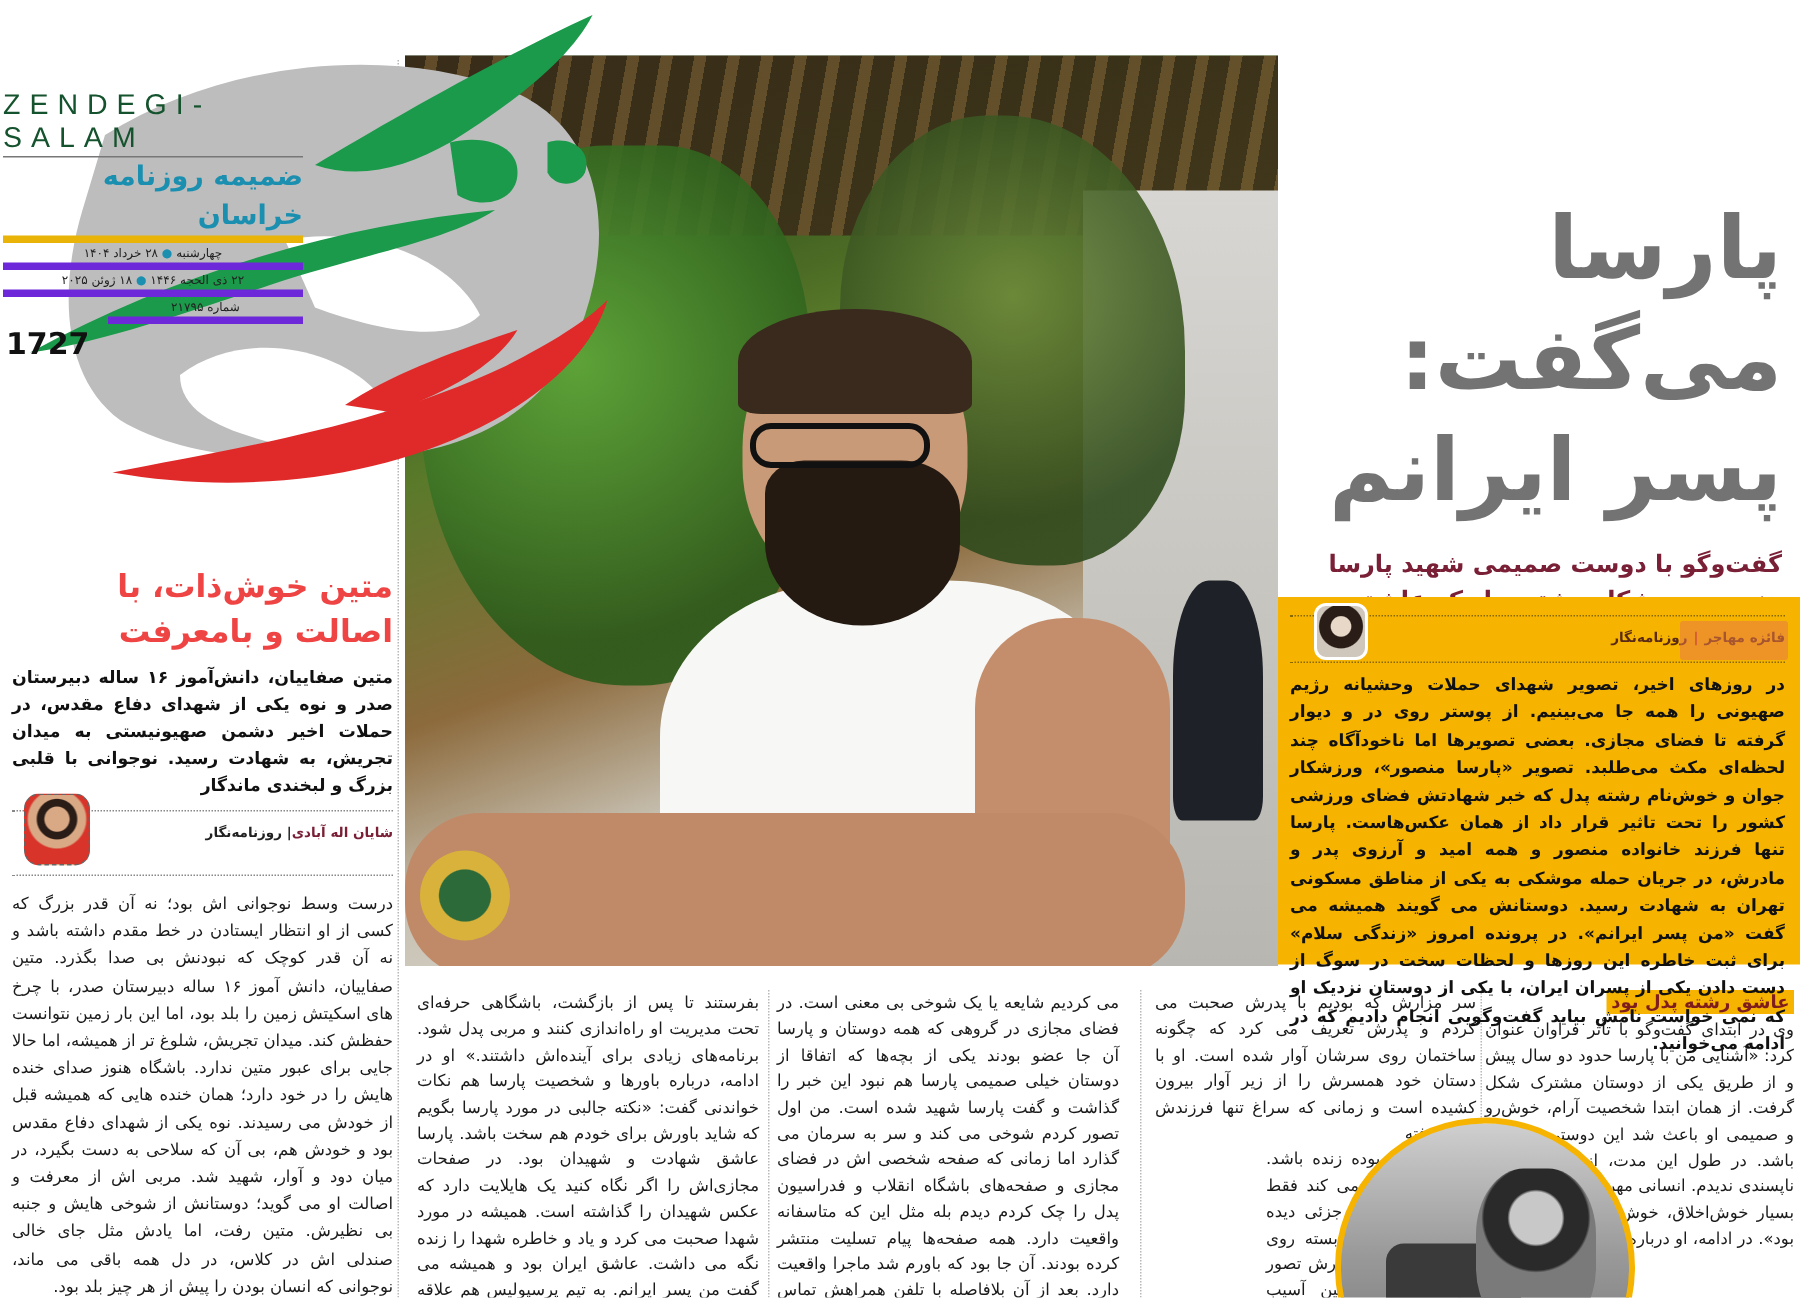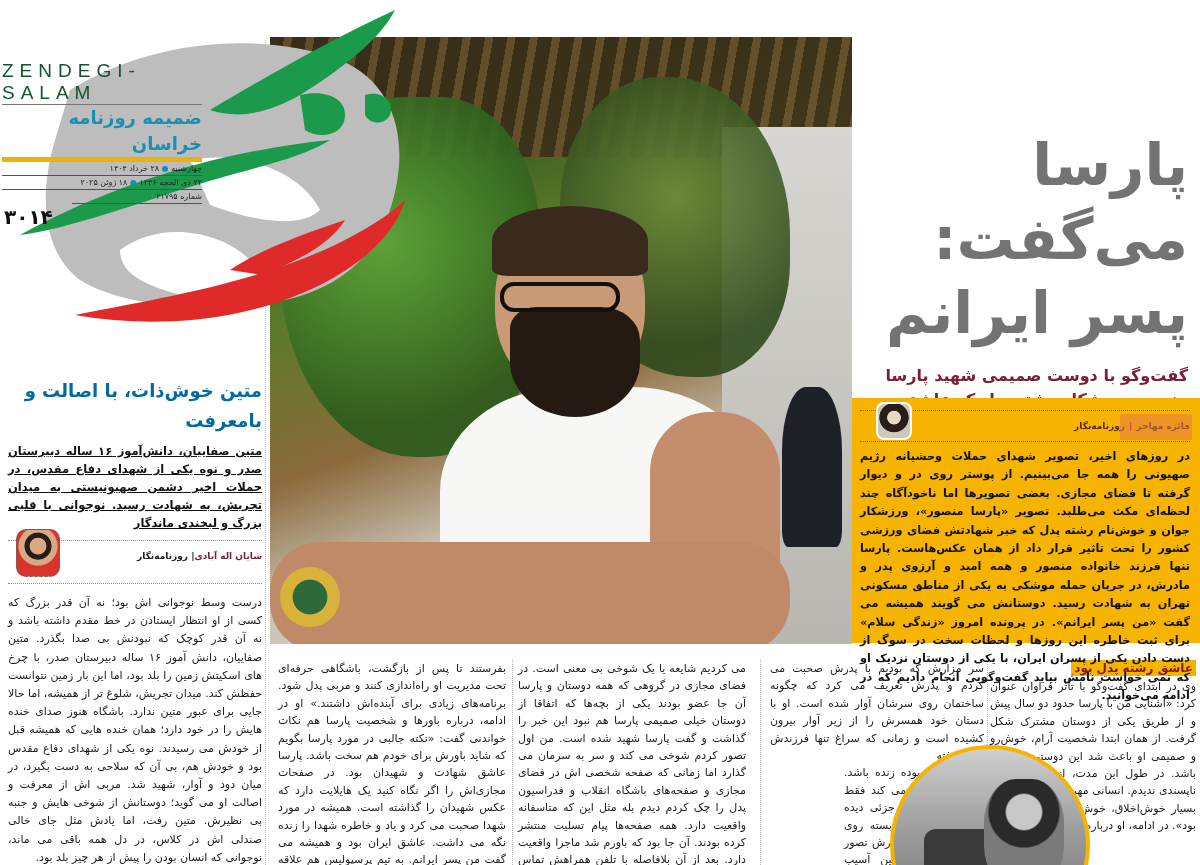--- a/index.html
+++ b/index.html
@@ -4,21 +4,21 @@
 <style>
   * { box-sizing: border-box; margin: 0; padding: 0; }
   html, body { width: 1200px; height: 865px; overflow: hidden; background: #ffffff; }
   body { position: relative; font-family: "DejaVu Sans", sans-serif; color: #1a1a1a; }
 
   
   .logo-art { position: absolute; left: 0; top: 0; width: 430px; height: 360px; z-index: 3; pointer-events: none; }
   .masthead { position: absolute; left: 2px; top: 60px; width: 200px; z-index: 4; direction: ltr; }
   .mast-en { font-family: "Liberation Sans", sans-serif; font-size: 19px; letter-spacing: 6px; color: #14532d; line-height: 22px; border-bottom: 1px solid #777; }
   .mast-fa { direction: rtl; text-align: right; font-family: "DejaVu Sans", sans-serif; font-weight: bold; font-size: 18px; color: #1a8fb0; line-height: 26px; border-bottom: 5px solid #eab308; }
-  .mast-line { direction: rtl; text-align: right; font-size: 8px; line-height: 13px; color: #222; border-bottom: 1px solid #6d28d9; }
+  .mast-line { direction: rtl; text-align: center; font-size: 8px; line-height: 13px; color: #222; border-bottom: 5px solid #6d28d9; }
   .mast-line .dot { color: #1a8fb0; }
   .mast-issue { direction: rtl; text-align: left; font-size: 20px; font-weight: bold; color: #111; line-height: 26px; padding-left: 2px; }
 
   
   .main-photo { position: absolute; left: 270px; top: 37px; width: 582px; height: 607px; z-index: 1; overflow: hidden;
     background: linear-gradient(160deg, #2e3a1a 0%, #3a5a1f 22%, #5a7a2a 35%, #8c6a3c 55%, #c8c2b4 70%, #e8e6e0 100%); }
   .main-photo .ceiling { position:absolute; left:0; top:0; width:100%; height:120px; background: repeating-linear-gradient(100deg, #3a2a18 0 14px, #6a4e2c 14px 22px); opacity: .85; }
   .main-photo .wall { position:absolute; right:0; top:90px; width:130px; height:520px; background: linear-gradient(#d8d6d2, #b8b6b0); }
   .main-photo .plant1 { position:absolute; left:10px; top:60px; width:260px; height:360px; border-radius:50% 40% 45% 55%; background: radial-gradient(circle at 40% 40%, #5fa83a, #2a5a1a 70%); opacity:.9; }
   .main-photo .plant2 { position:absolute; left:290px; top:40px; width:230px; height:300px; border-radius:45% 55% 40% 60%; background: radial-gradient(circle at 50% 40%, #6d8a3a, #2f4a1c 70%); opacity:.9; }
@@ -41,22 +41,22 @@
   
   .intro-box { position: absolute; left: 852px; top: 398px; width: 348px; height: 245px; background: #f6b400; direction: rtl; z-index: 2; padding: 8px 10px 6px 8px; }
   .intro-byline { display: flex; align-items: center; justify-content: flex-start; height: 32px; border-top: 1px dotted #8a6a00; border-bottom: 1px dotted #8a6a00; margin-top: 4px; font-size: 9px; font-weight: bold; color: #5a2a14; }
   .intro-byline .sep { color: #b0202a; margin: 0 4px; }
   .intro-avatar { position: absolute; left: 24px; top: 4px; width: 36px; height: 38px; border-radius: 8px; background: radial-gradient(circle at 50% 40%, #e8d8c8 25%, #2a1c16 28%, #2a1c16 55%, #cfc6bc 58%); border: 2px solid #fff; }
   .intro-tag { position: absolute; right: 8px; top: 16px; width: 72px; height: 26px; background: rgba(232, 120, 70, .55); border-radius: 2px; }
   .intro-text { margin-top: 6px; font-size: 11.3px; font-weight: bold; line-height: 18.4px; text-align: justify; color: #111; }
 
   
   .left-col { position: absolute; left: 8px; top: 376px; width: 254px; direction: rtl; text-align: right; }
-  .left-col h2 { font-size: 18px; line-height: 30px; font-weight: bold; color: #0369a1; }
-  .left-col .lead { margin-top: 6px; font-size: 11.5px; font-weight: bold; line-height: 18px; color: #111; text-align: justify; text-decoration: underline; }
+  .left-col h2 { font-size: 21px; line-height: 30px; font-weight: bold; color: #ef4444; }
+  .left-col .lead { margin-top: 6px; font-size: 11.5px; font-weight: bold; line-height: 18px; color: #111; text-align: justify; }
   .left-byline { position: relative; height: 44px; margin-top: 8px; border-top: 1px dotted #888; border-bottom: 1px dotted #888; }
   .left-byline .name { position: absolute; right: 0; top: 10px; font-size: 9px; color: #7a2036; font-weight: bold; }
   .left-byline .name .role { color: #222; }
   .left-avatar { position: absolute; left: 8px; top: -12px; width: 44px; height: 48px; border: 1px dashed #666; border-radius: 10px; background: radial-gradient(circle at 50% 35%, #d9a884 22%, #2a1c16 24%, #2a1c16 36%, #d9a884 38%, #d9a884 52%, #d8342a 55%); }
   .left-col .body { margin-top: 10px; font-size: 11px; line-height: 18.2px; text-align: justify; color: #1a1a1a; }
   .left-divider { position: absolute; left: 265px; top: 40px; height: 825px; border-left: 1px dotted #b8b8b8; }
 
   
   .col { position: absolute; top: 660px; direction: rtl; text-align: justify; font-size: 11px; line-height: 17.4px; color: #1a1a1a; }
   .col-1 { left: 278px; width: 228px; }
@@ -99,21 +99,21 @@
     <span>چهارشنبه</span>
     <span class="dot"> ● </span>
     <span>۲۸ خرداد ۱۴۰۴</span>
   </div>
   <div class="mast-line">
     <span>۲۲ ذی الحجه ۱۴۴۶</span>
     <span class="dot"> ● </span>
     <span>۱۸ ژوئن ۲۰۲۵</span>
   </div>
   <div class="mast-line" style="width:130px;margin-right:0;margin-left:auto;">شماره ۲۱۷۹۵</div>
-  <div class="mast-issue">۳۰۱۴</div>
+  <div class="mast-issue">1727</div>
 </div>
 
 <div class="main-photo">
   <div class="ceiling"></div>
   <div class="wall"></div>
   <div class="plant1"></div>
   <div class="plant2"></div>
   <div class="bg-person"></div>
   <div class="person">
     <div class="shirt"></div>

